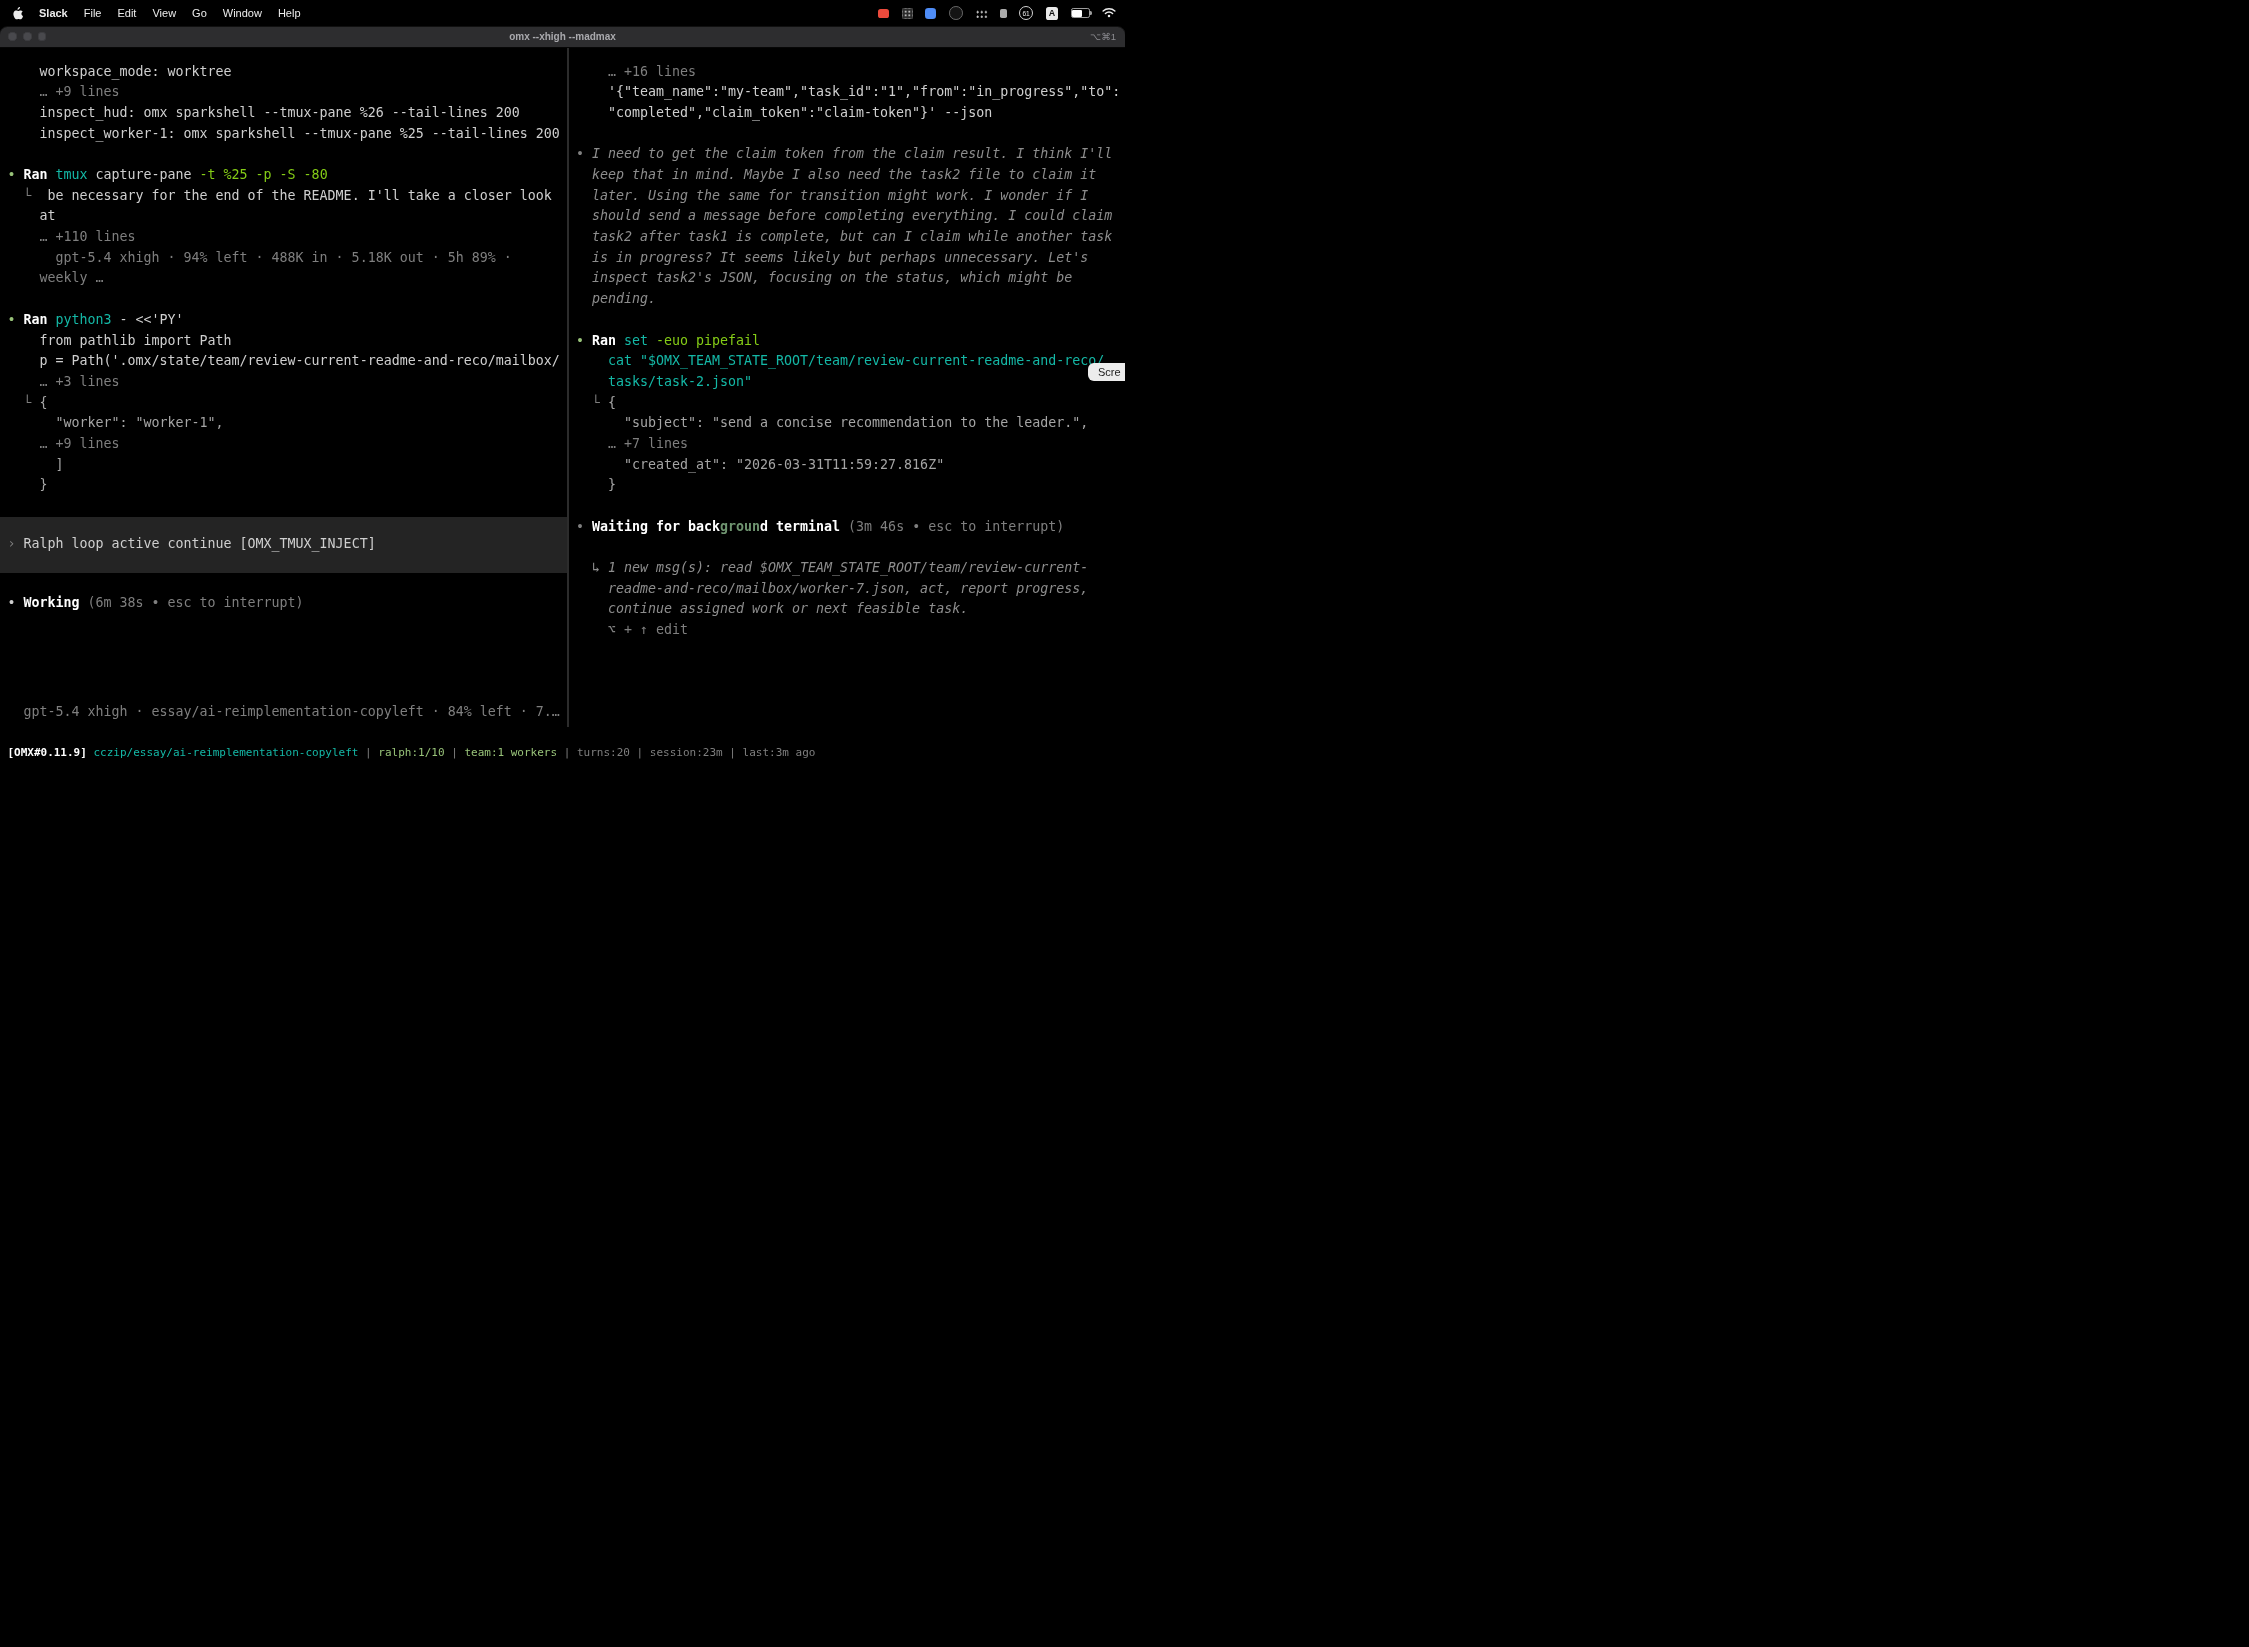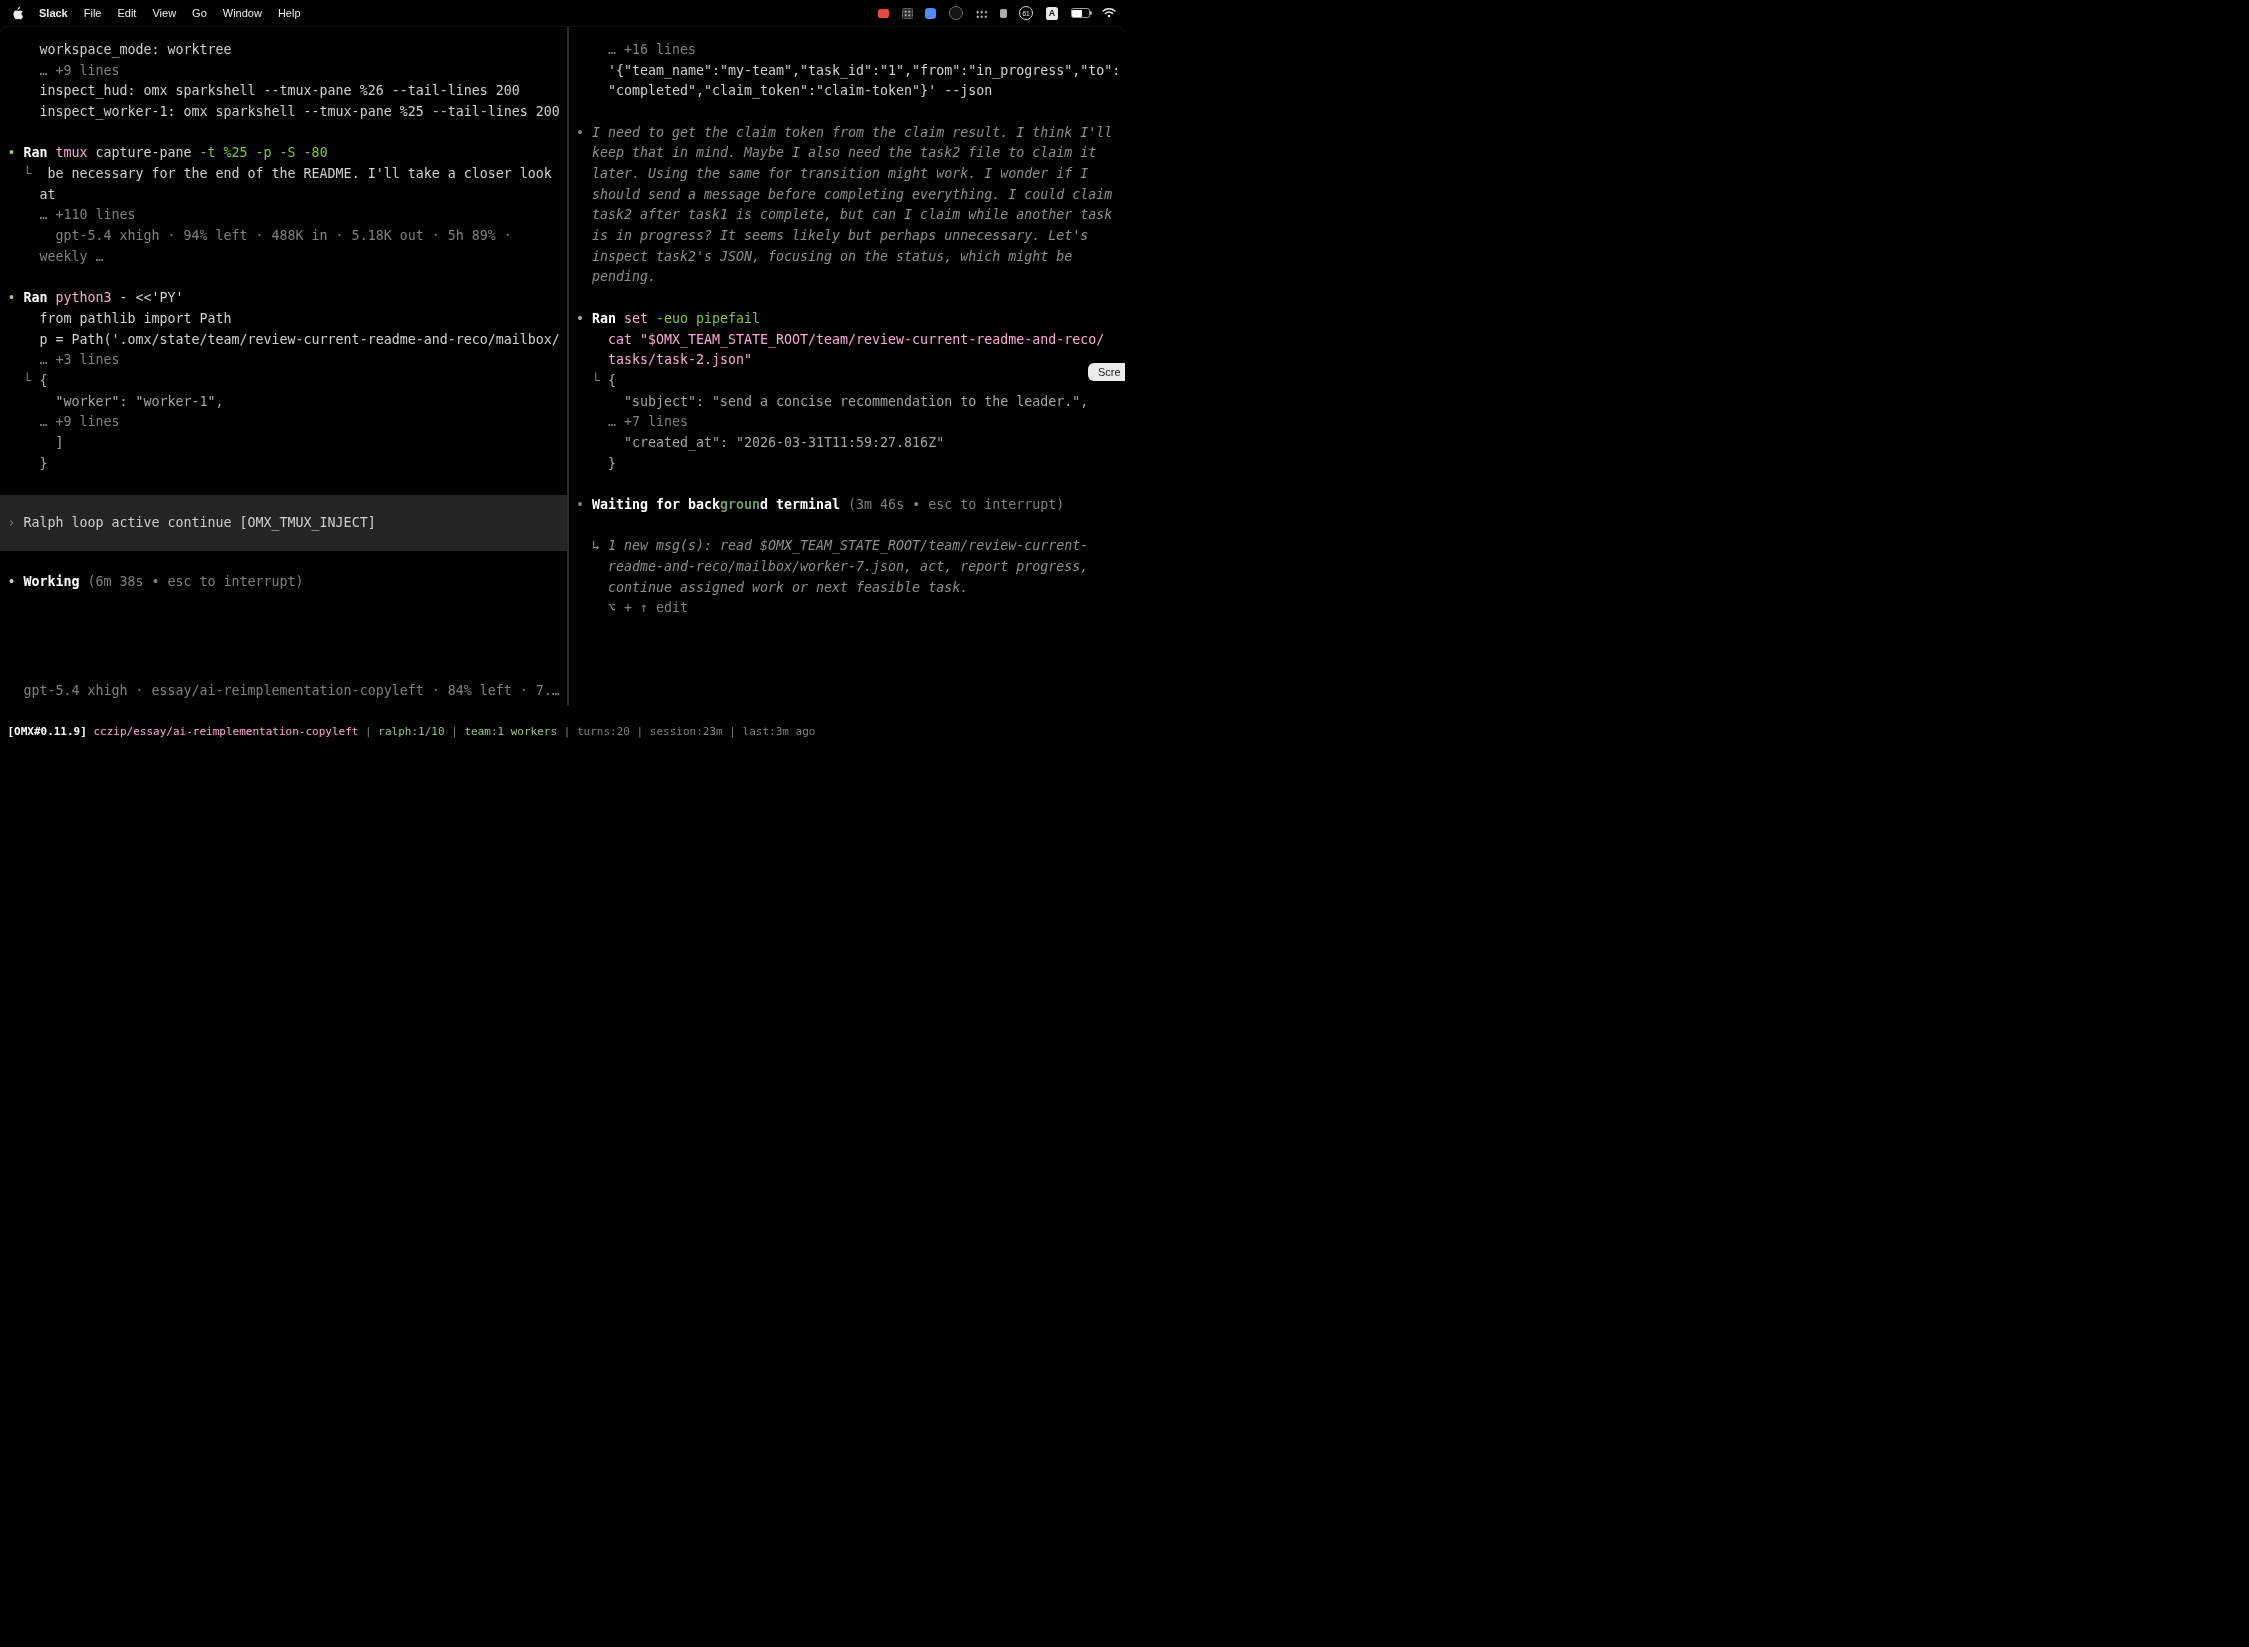--- a/index.html
+++ b/index.html
@@ -53,21 +53,21 @@
   .row{white-space:pre;height:20.7px;font-variant-ligatures:none;}
   .row.gap{height:20.7px;}
   .row.band{height:20.7px;background:#242424;margin-left:-7.4px;padding:17.7px 0 17.7px 7.4px;}
   .row.status{margin-top:12.5px;}
   .bottom-group{margin-top:auto;}
 
   .sg.d{color:#cfcfcf;}
   .sg.b{color:#ffffff;font-weight:bold;}
   .sg.dim{color:#7f7f7f;}
   .sg.out{color:#a5a5a5;}
-  .sg.blue{color:#f9a8d4;}
+  .sg.blue{color:#14b8a6;}
   .sg.red{color:#84cc16;}
   .sg.grn{color:#98c379;}
   .sg.it{color:#8d8d8d;font-style:italic;}
   .sg.shim{color:#6f9470;font-weight:bold;}
   .sg.cur{color:#a2a2a2;box-shadow:inset 0 0 0 0.7px #b2b2b2;}
 
   
   .omx-line-wrap{margin-top:16px;padding-left:7.4px;font-size:11px;line-height:20.7px;}
 
   
@@ -108,20 +108,29 @@
         <svg width="14" height="11" viewBox="0 0 19 15">
           <path d="M1.5 5.5a12 12 0 0 1 16 0" stroke="#ececec" stroke-width="2" fill="none" stroke-linecap="round"></path>
           <path d="M4.6 8.8a7.4 7.4 0 0 1 9.8 0" stroke="#ececec" stroke-width="2" fill="none" stroke-linecap="round"></path>
           <circle cx="9.5" cy="12.3" r="1.7" fill="#ececec"></circle>
         </svg>
       </span>
     </div>
   </div>
 
   <div class="window">
+    <div class="titlebar">
+      <div class="lights">
+        <span class="tl"></span>
+        <span class="tl"></span>
+        <span class="tl"></span>
+      </div>
+      <span class="wtitle">omx --xhigh --madmax</span>
+      <span class="wbadge">⌥⌘1</span>
+    </div>
 
     <div class="panes">
       <div class="pane pane-left">
         <div id="left-rows">
             <div class="row line"><span class="sg d">    workspace_mode: worktree</span></div>
             <div class="row line"><span class="sg dim">    … +9 lines</span></div>
             <div class="row line"><span class="sg d">    inspect_hud: omx sparkshell --tmux-pane %26 --tail-lines 200</span></div>
             <div class="row line"><span class="sg d">    inspect_worker-1: omx sparkshell --tmux-pane %25 --tail-lines 200</span></div>
             <div class="row gap"></div>
             <div class="row line"><span class="sg grn">• </span><span class="sg b">Ran </span><span class="sg blue">tmux </span><span class="sg d">capture-pane </span><span class="sg red">-t %25 -p -S -80</span></div>

